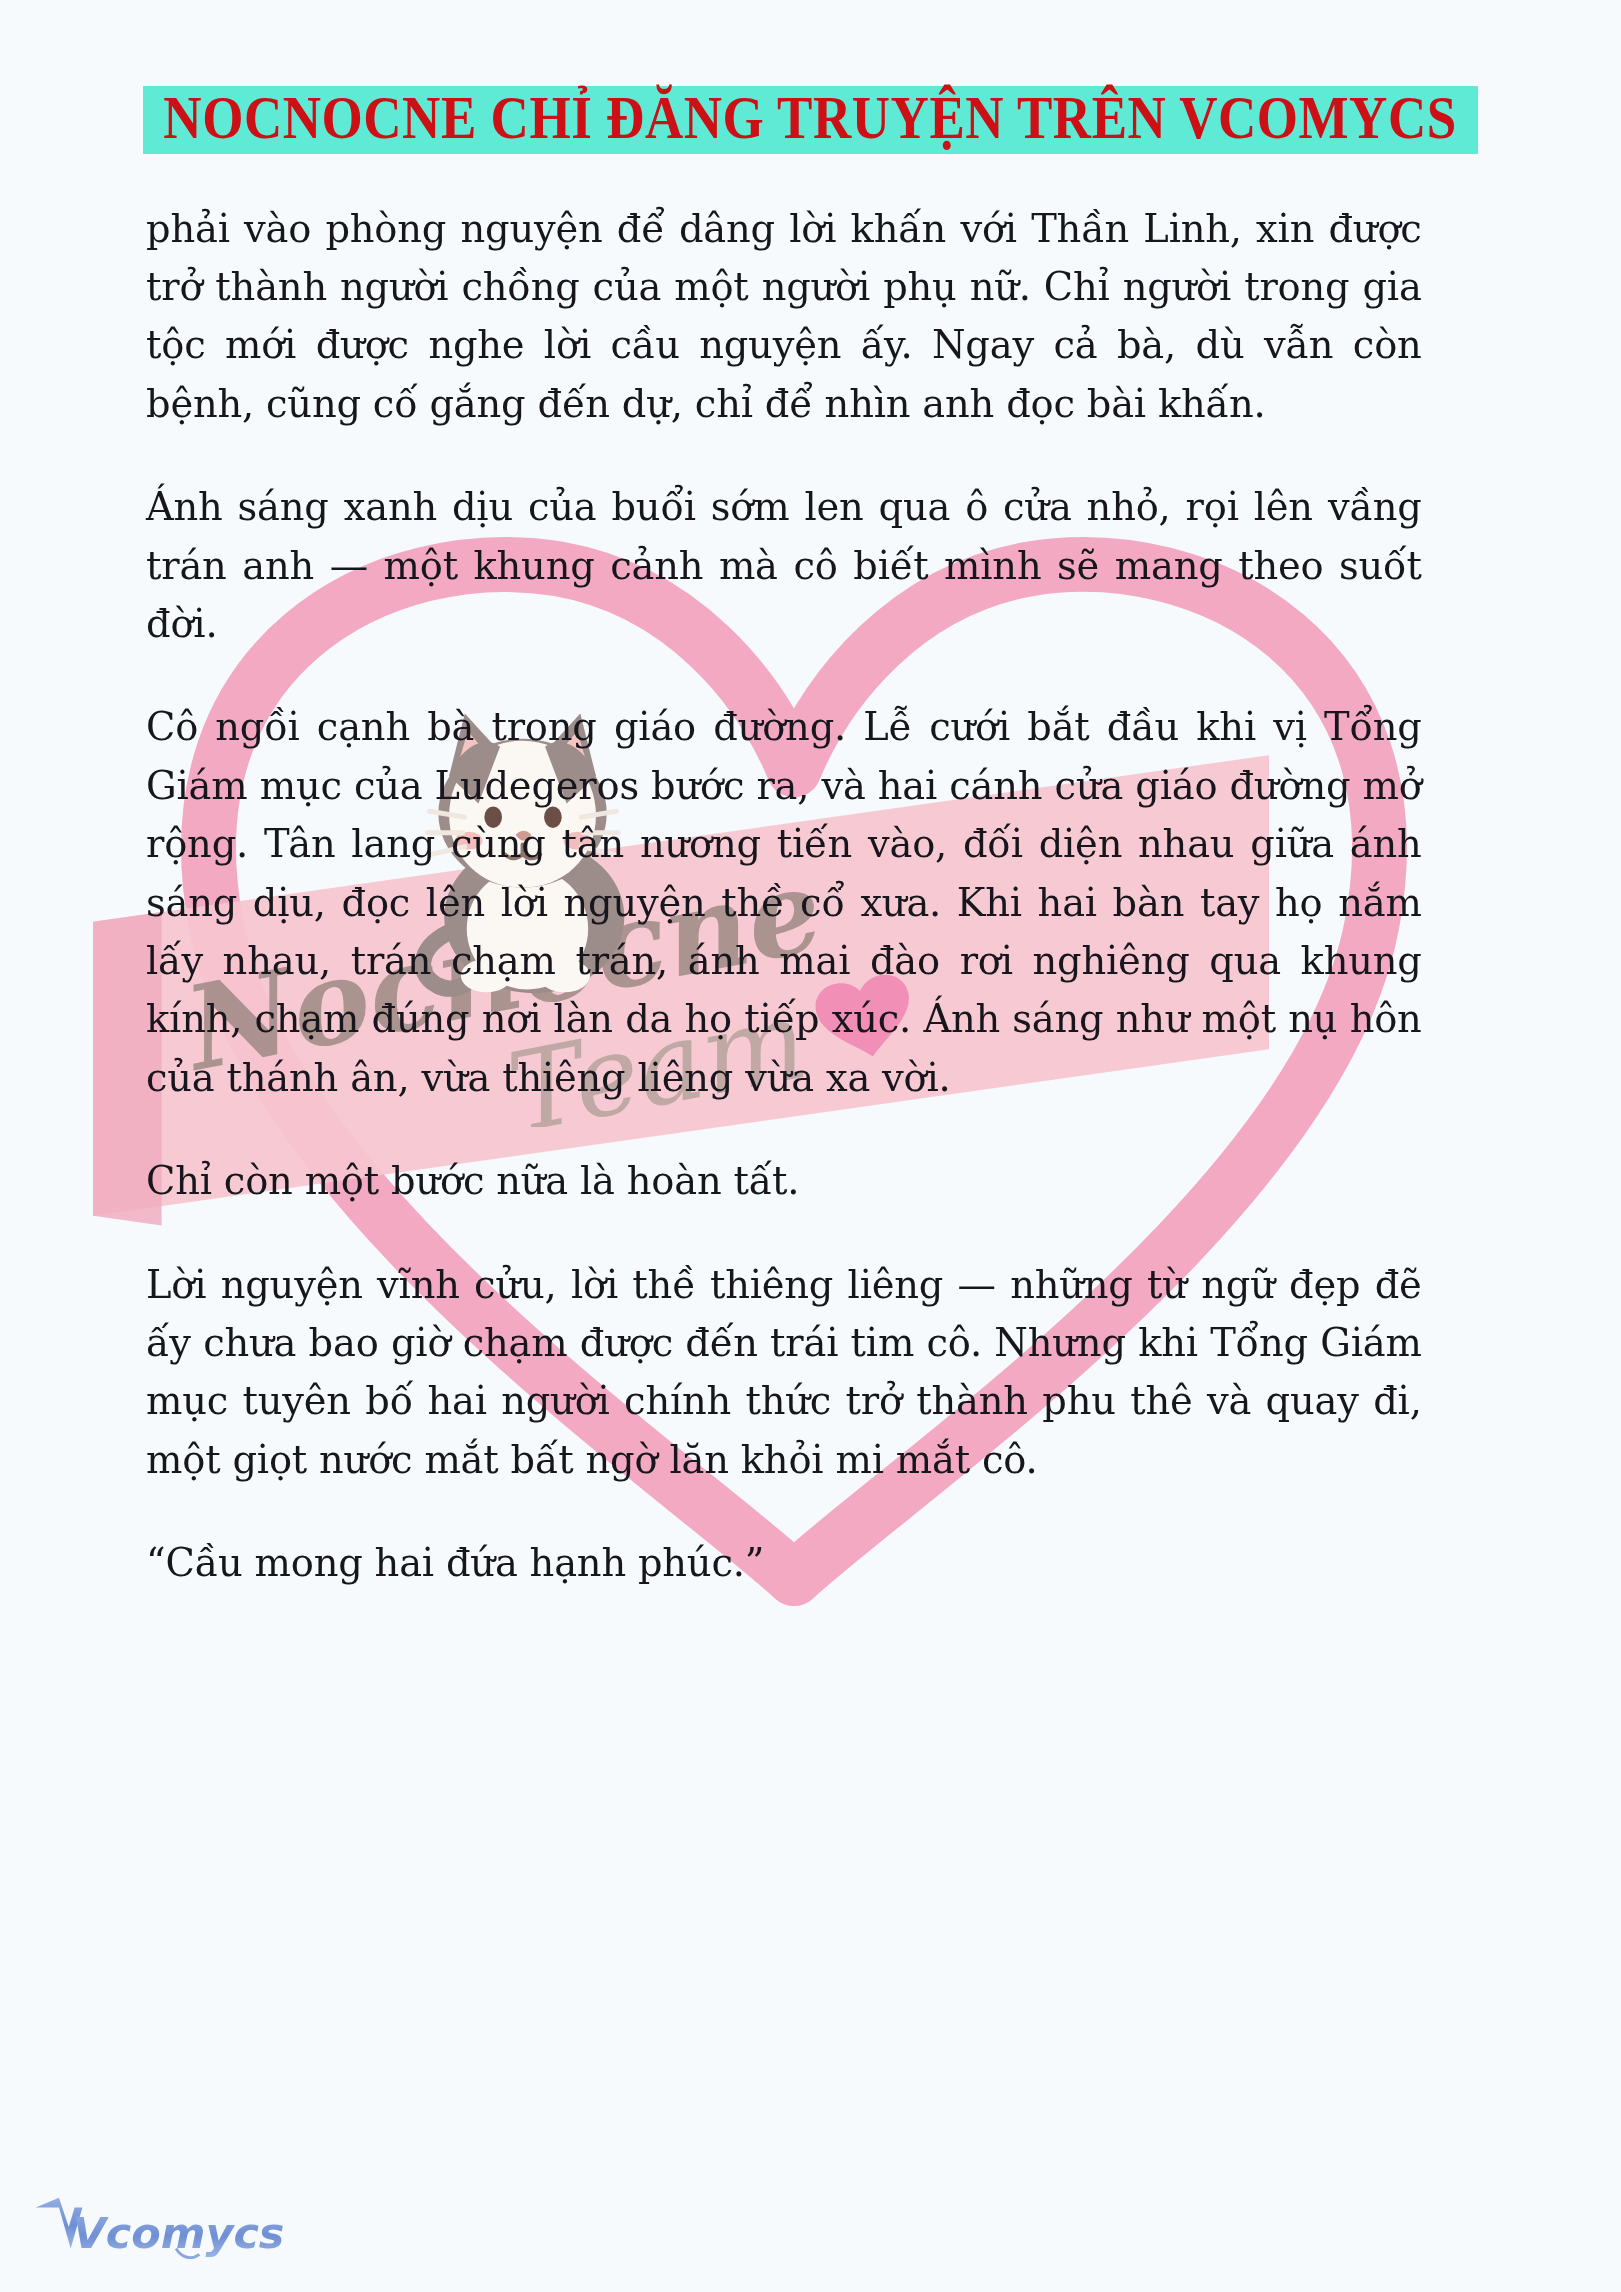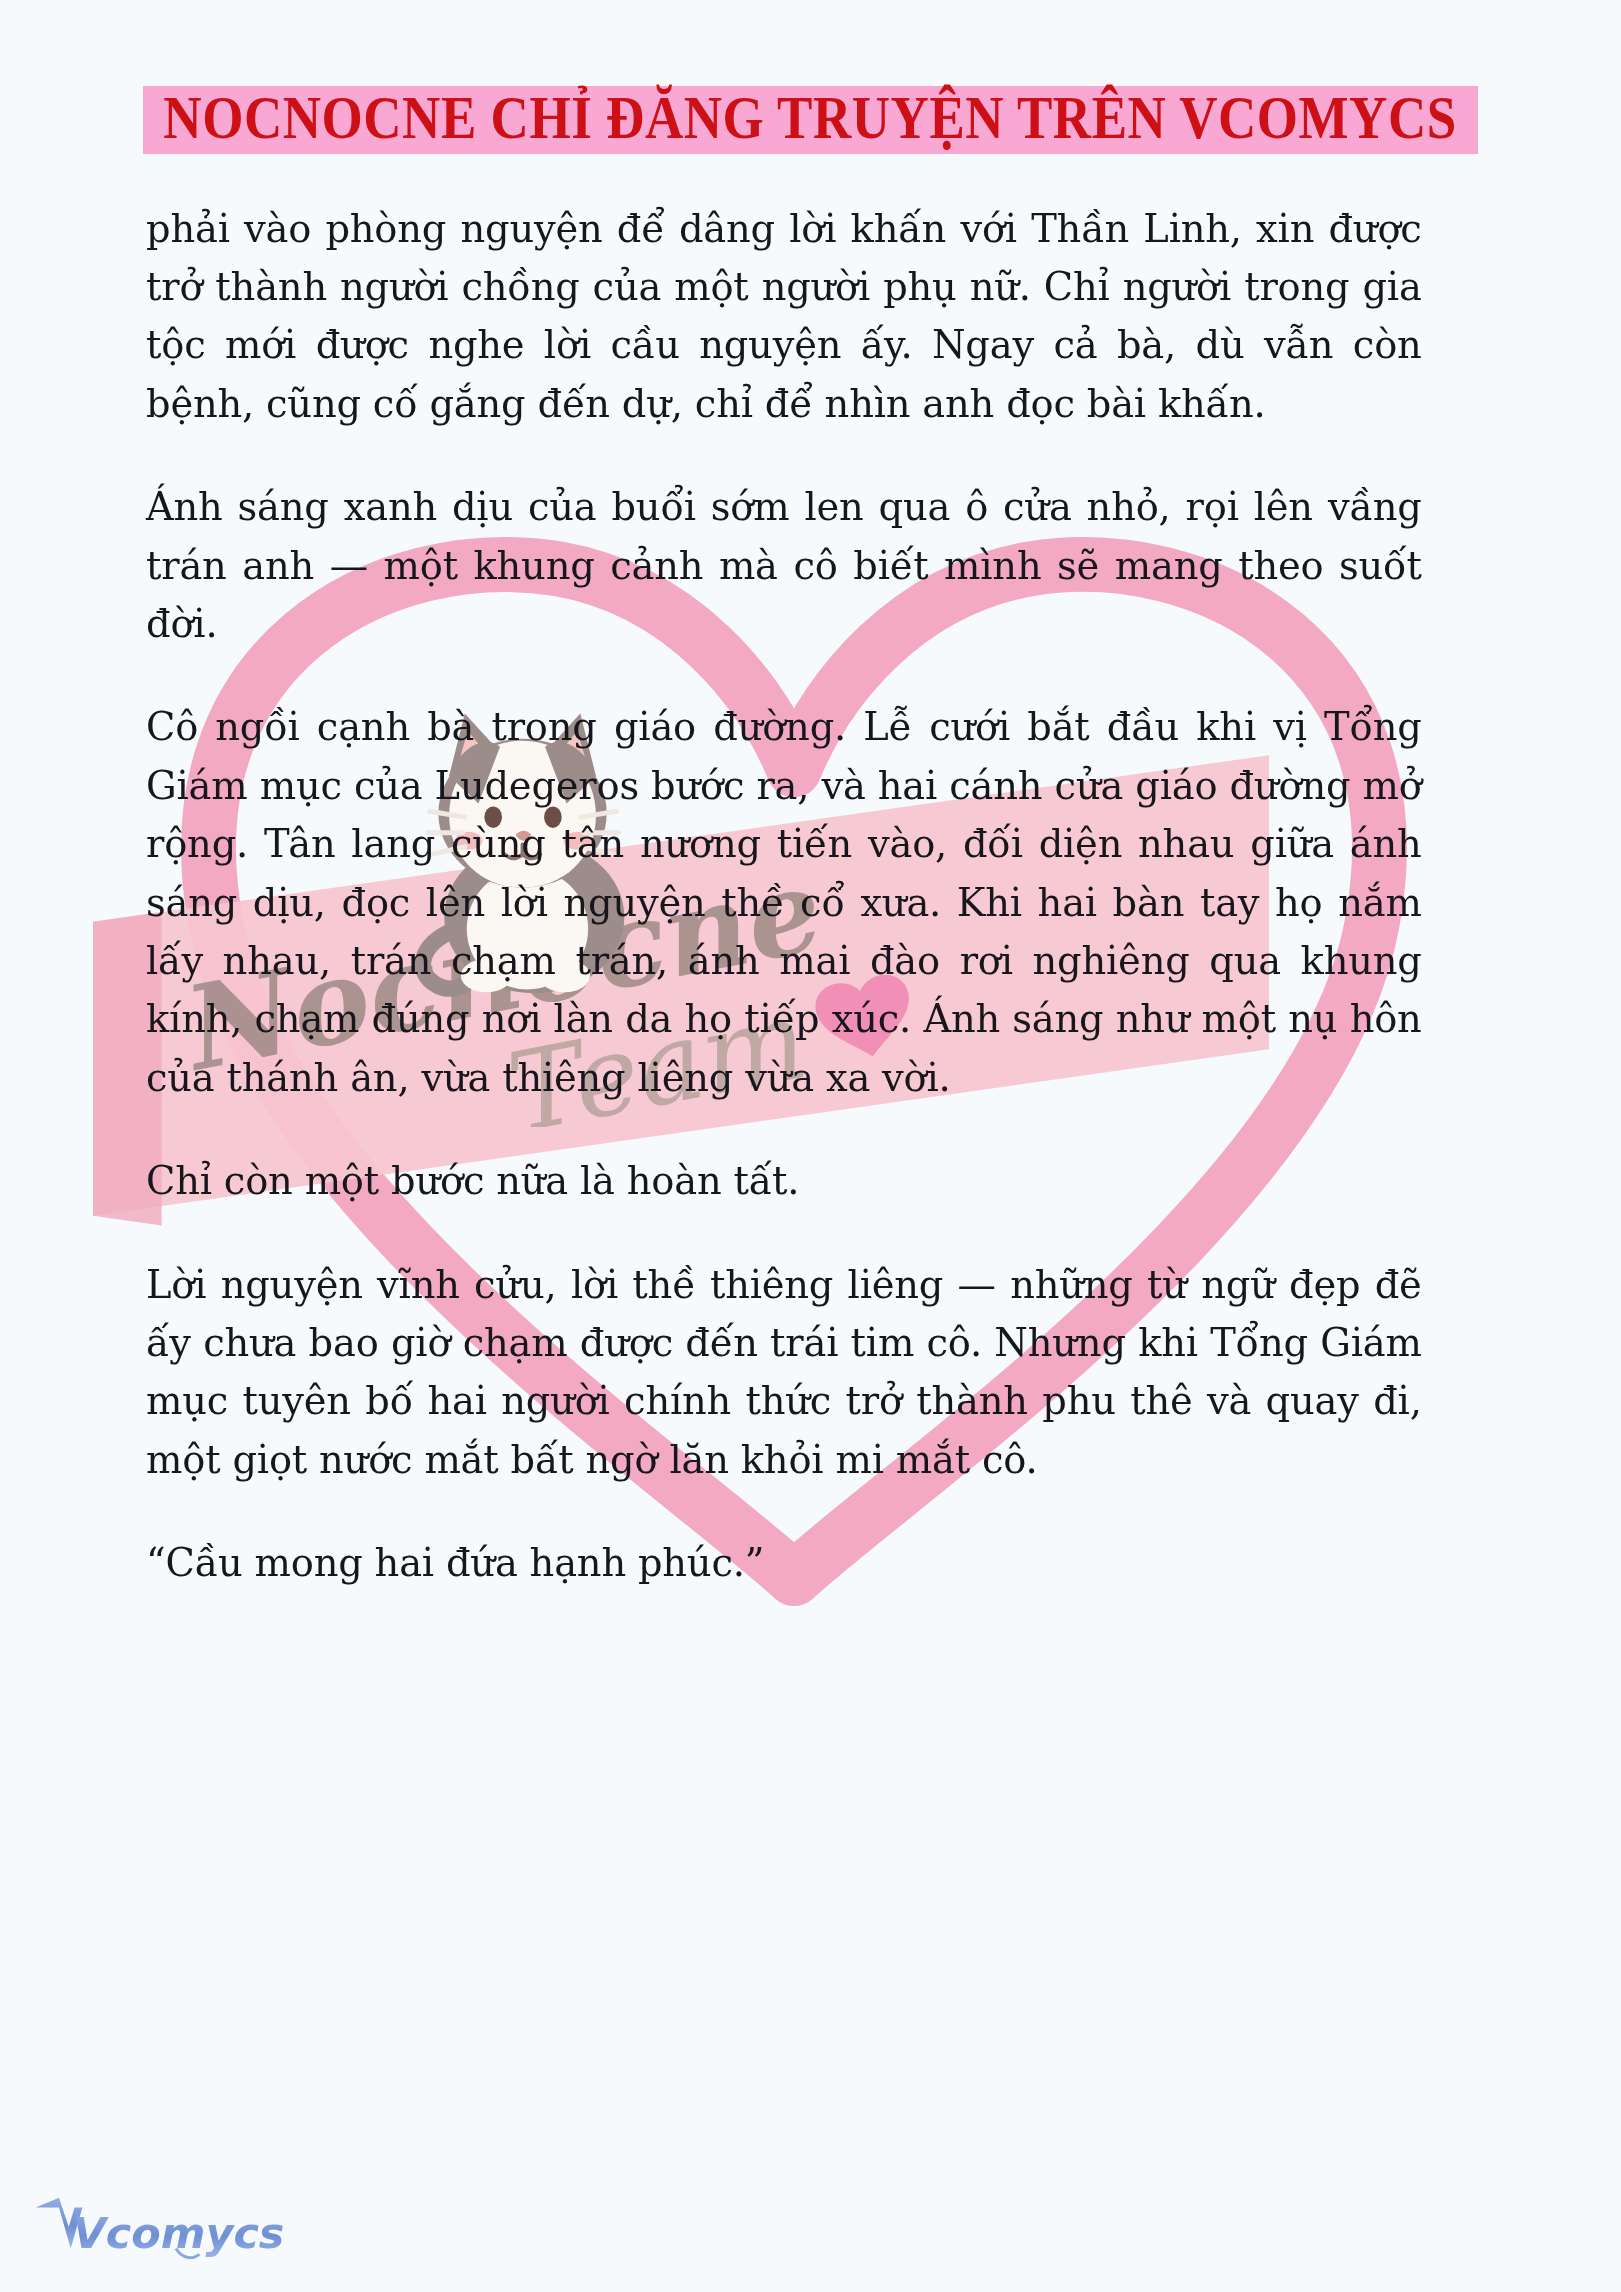--- a/index.html
+++ b/index.html
@@ -20,21 +20,21 @@
   .wm-word{
     position:absolute;left:172px;top:872px;width:980px;height:255px;
   }
 
   
   .content{position:relative;z-index:2;padding:0 118px;}
 
   .title-band{
     margin:0 auto;
     margin-top:86px;
-    background:#f9a8d4;
+    background:#5eead4;
     display:block;
     width:1335px;
     padding:5.9px 0 9.8px 0;
     text-align:center;
     box-sizing:border-box;
   }
   .title-band .title{
     display:inline-block;
     color:#cc1016;
     font-family:"Liberation Serif", serif;

